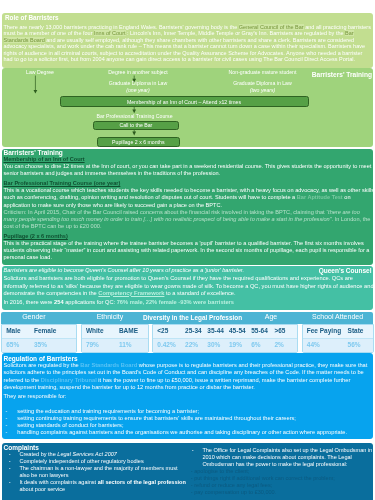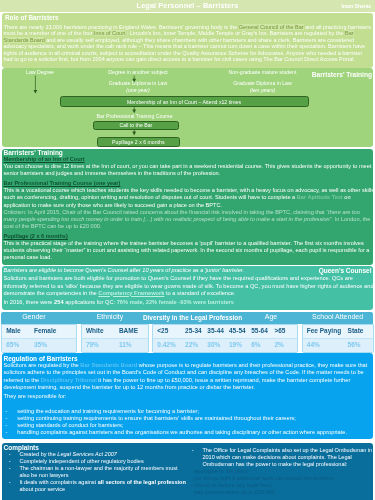--- a/index.html
+++ b/index.html
@@ -89,24 +89,20 @@
   .ccol li:before{content:"-";position:absolute;left:-10.6px;}
   #compRight li.sub{margin-left:-8.2px;color:#0b5a81;}
   #compRight li.sub:before{left:-3.4px;}
   .ital{font-style:italic;}
 </style>
 </head>
 <body>
 
 <div class="page">
 
-  <div class="topbar">
-    <div class="ttl">Legal Personnel – Barristers</div>
-    <div class="auth">Iman Sheraz</div>
-  </div>
 
   <div class="sec" id="roleSec">
     <h2>Role of Barristers</h2>
     <div class="body">There are nearly 13,000 barristers practicing in England Wales. Barristers' governing body is the <b class="hl-dk">General Council of the Bar</b> and all practicing barristers must be a member of one of the four <b class="hl-dk">Inns of Court</b> : Lincoln's Inn, Inner Temple, Middle Temple or Gray's Inn. Barristers are regulated by the <b class="hl-dk">Bar Standards Board</b> and are usually self employed, although they share chambers with other barristers and share a clerk. Barristers are considered advocacy specialists, and work under the cab rank rule – This means that a barrister cannot turn down a case within their specialism. Barristers have rights of audience in all criminal courts, subject to accreditation under the Quality Assurance Scheme for Advocates. Anyone who needed a barrister had to go to a solicitor first, but from 2004 anyone can gain direct access to a barrister for civil cases using The Bar Council Direct Access Portal.</div>
   </div>
 
   <div class="sec" id="flowSec">
     <div class="trainingTitle">Barristers' Training</div>
     <div class="fc-label" style="left:8px;top:1.6px;width:60px;">Law Degree</div>
     <div class="fc-label" style="left:91px;top:1.6px;width:90px;">Degree in another subject</div>

